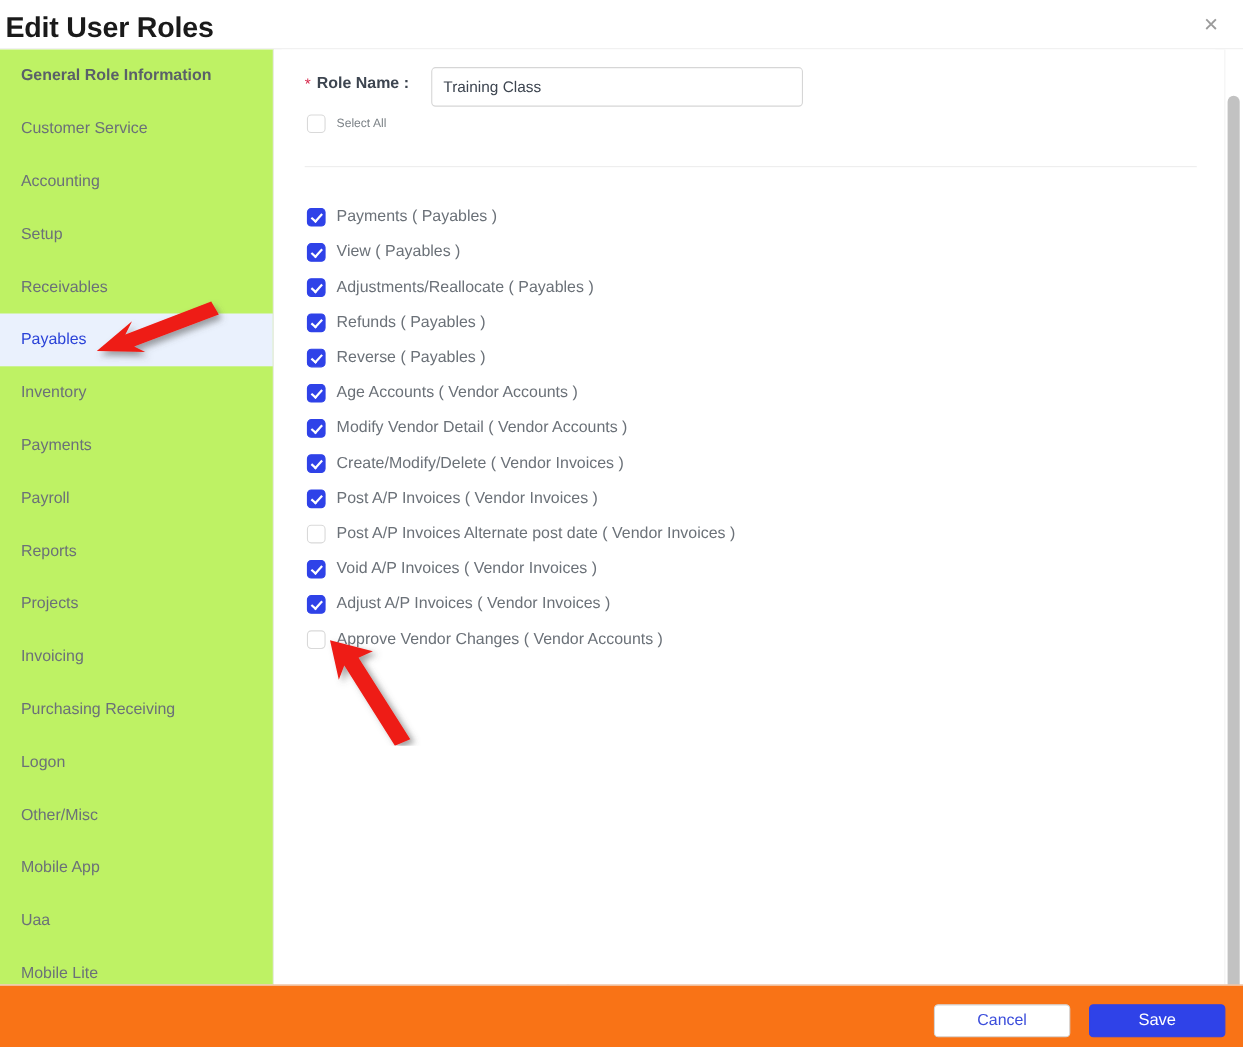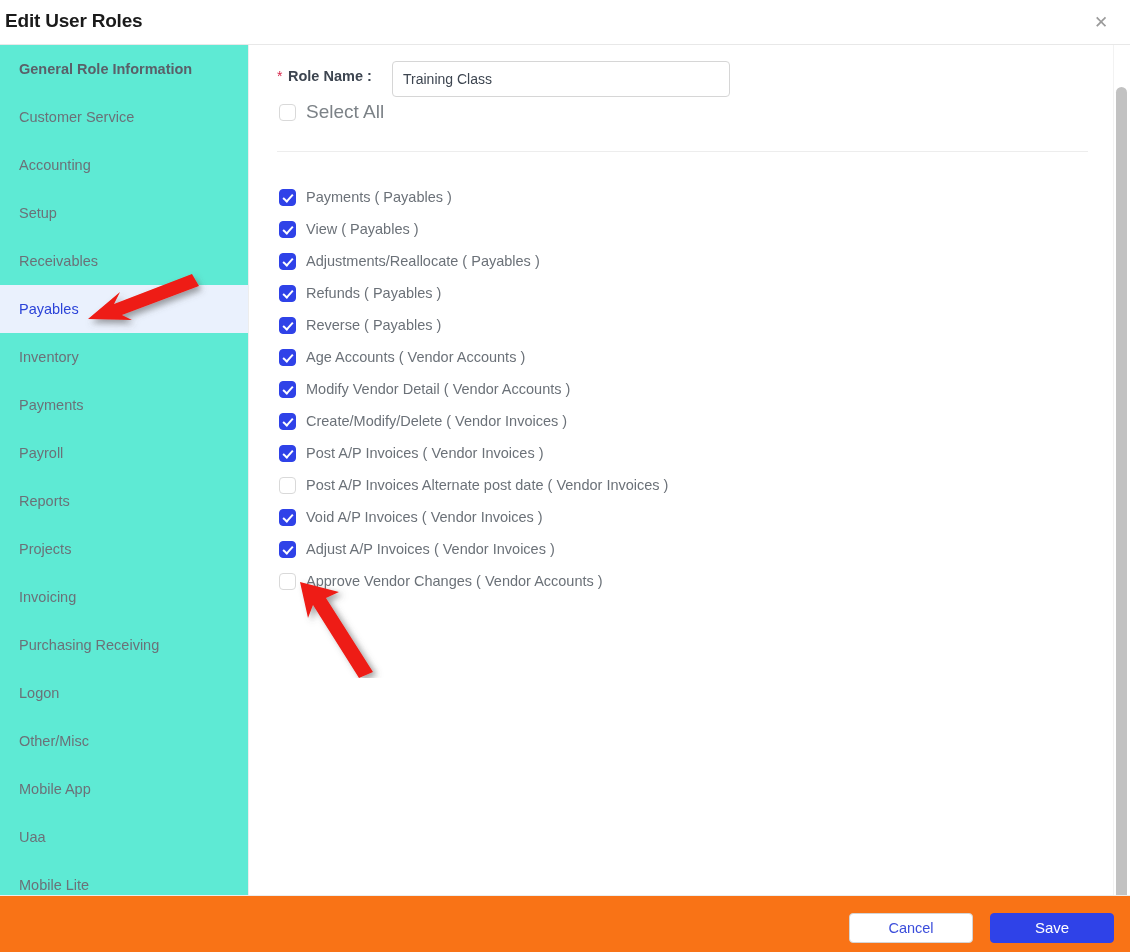--- a/index.html
+++ b/index.html
@@ -25,21 +25,21 @@
   #header {
     position: absolute;
     left: 0; top: 0;
     width: 1130px; height: 45px;
     border-bottom: 1px solid #e8e8e8;
     background: #ffffff;
   }
   #dialog-title {
     position: absolute;
     left: 5px; top: 10px;
-    font-size: 19px;
+    font-size: 26px;
     font-weight: bold;
     color: #1a1a1a;
     letter-spacing: -0.2px;
     white-space: nowrap;
   }
   #close-btn {
     position: absolute;
     right: 18px; top: 12px;
     width: 22px; height: 22px;
     color: #9b9b9b;
@@ -59,21 +59,21 @@
   }
 
   
   #sidebar {
     position: absolute;
     left: 0; top: 0;
     width: 249px;
     height: 850px;
     border-right: 1px solid #ededed;
     overflow: hidden;
-    background: #5eead4;
+    background: #bef264;
   }
   #sidebar-list {
     position: absolute;
     left: 0; top: 0;
     width: 249px;
   }
   .side-item {
     position: relative;
     height: 48px;
     line-height: 48px;
@@ -210,21 +210,21 @@
   }
   .cb-label {
     margin-left: 10px;
     font-size: 14.5px;
     color: #6b7178;
     white-space: nowrap;
     user-select: none;
   }
   #selectall-label {
     margin-left: 10px;
-    font-size: 19px;
+    font-size: 11px;
     color: #7c8287;
     white-space: nowrap;
   }
 
   
   #footer {
     position: absolute;
     left: 0; top: 895px;
     width: 1130px; height: 57px;
     border-top: 1px solid #ededed;

